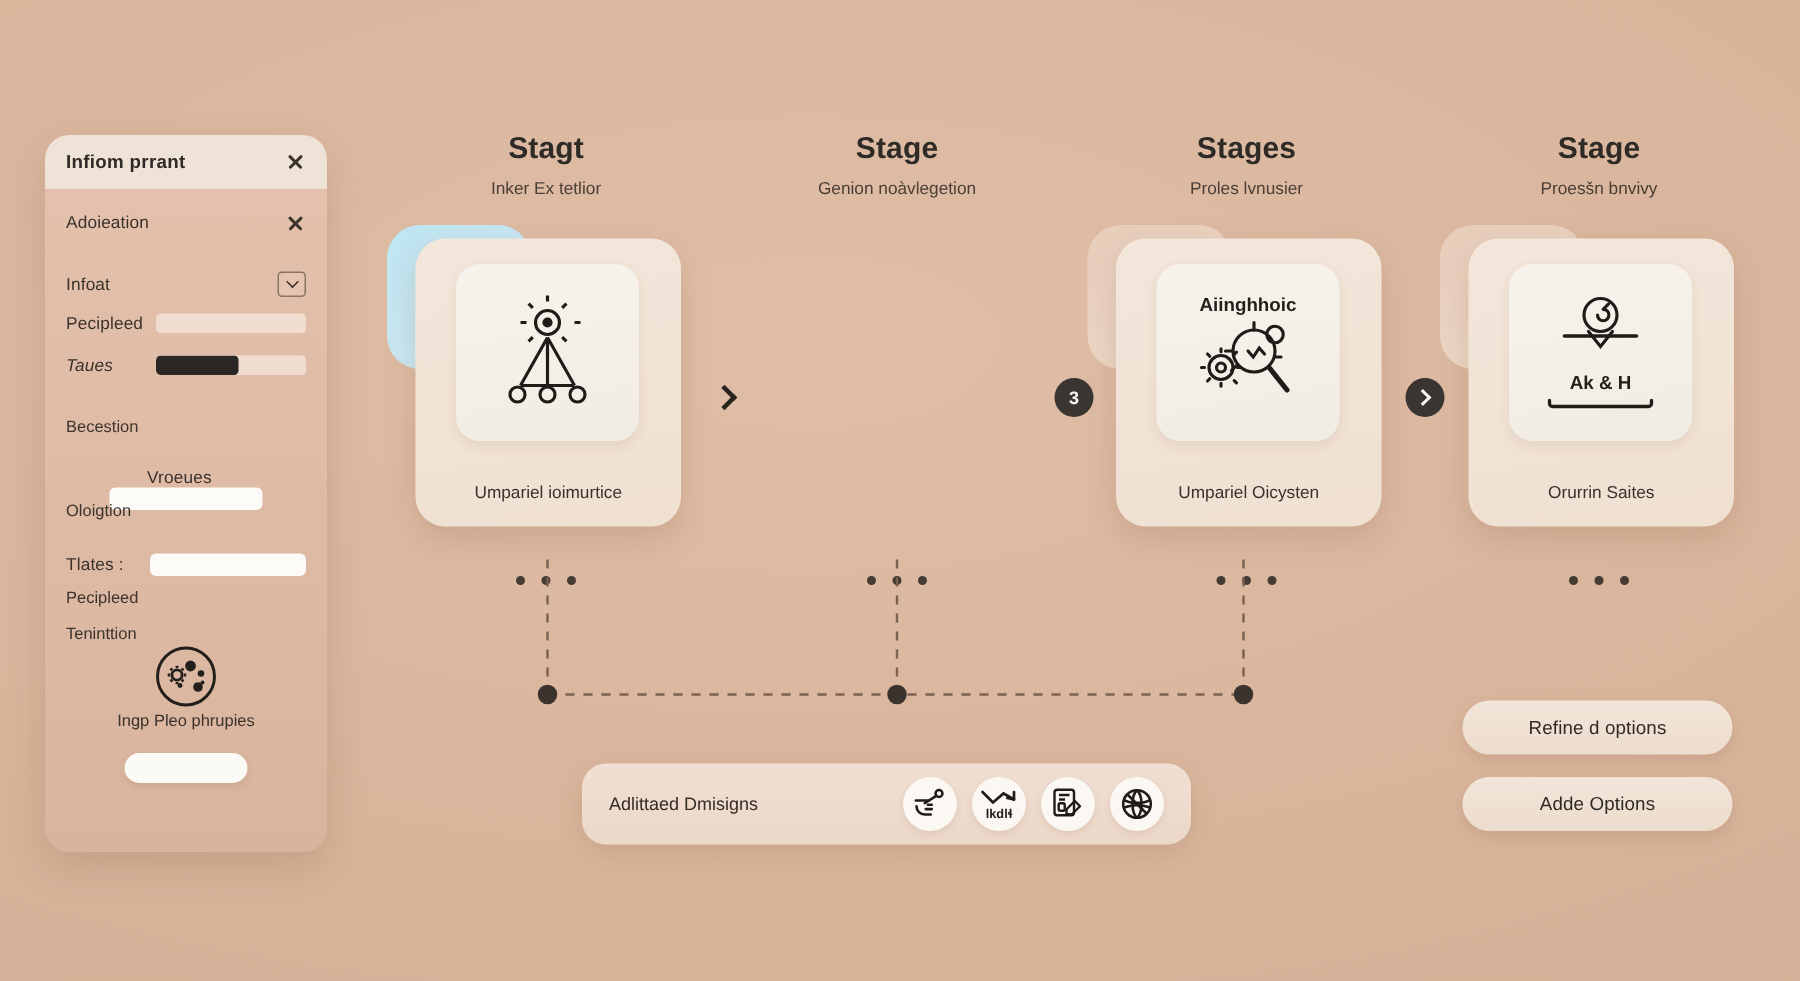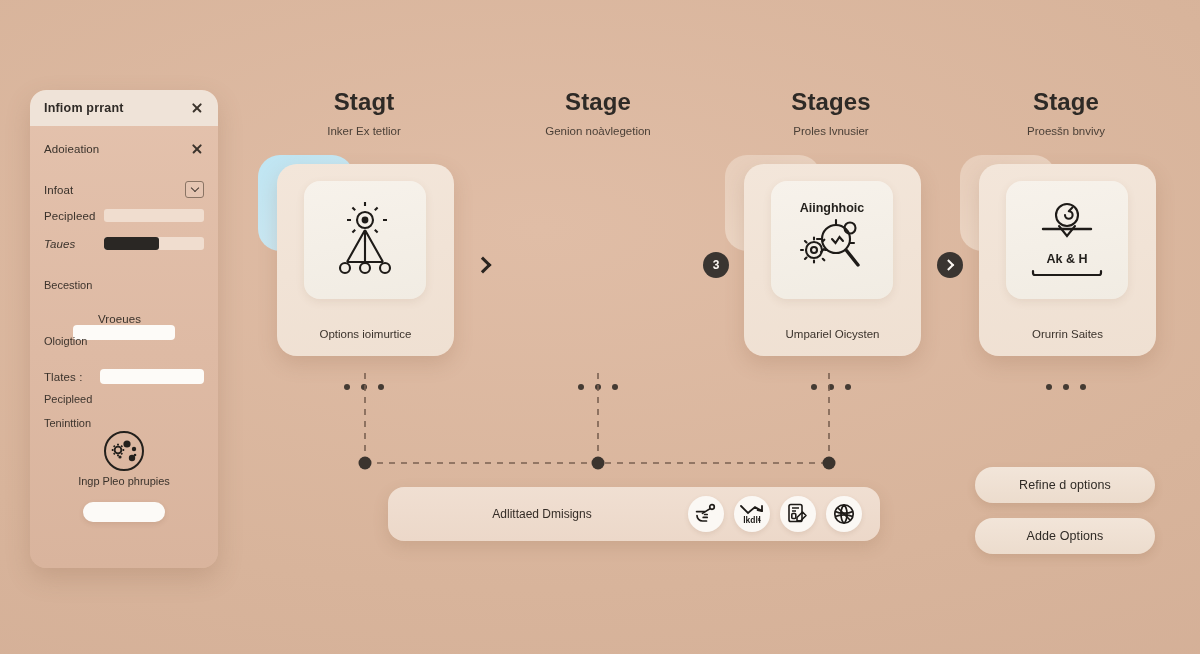--- a/index.html
+++ b/index.html
@@ -152,21 +152,21 @@
   }
 
   
   .stage {
     position: absolute;
     top: 88px;
     width: 232px;
   }
   .stage-title {
     text-align: center;
-    font-size: 24px;
+    font-size: 20px;
     font-weight: 700;
     color: #2e2a26;
     letter-spacing: .1px;
   }
   .stage-sub {
     text-align: center;
     font-size: 11.5px;
     color: #4a3f36;
     margin-top: 9px;
   }
@@ -279,31 +279,30 @@
     top: 368px;
     width: 520px;
     height: 110px;
     pointer-events: none;
   }
 
   
   .toolbar {
     position: absolute;
     left: 388px;
-    top: 487px;
-    width: 492px;
+    top: 509px;
+    width: 406px;
     height: 54px;
     border-radius: 16px;
     background: linear-gradient(180deg, #f0dfd2 0%, #ecd8c9 100%);
     box-shadow: 0 6px 16px rgba(125, 84, 58, .16);
     display: flex;
     align-items: center;
     padding: 0 18px;
     box-sizing: border-box;
-    text-align: center;
   }
   .toolbar-label {
     font-size: 12px;
     color: #342c26;
     flex: 1;
   }
   .tool-btn {
     width: 36px; height: 36px;
     border-radius: 50%;
     background: #fbf8f4;
@@ -420,21 +419,21 @@
               <g stroke-width="2.1">
                 <path d="M38 8v-4M38 40v4M24 22h-4M56 22h4M28.2 12.2l-2.8-2.8M47.8 31.8l2.8 2.8M28.2 31.8l-2.8 2.8M47.8 12.2l2.8-2.8"></path>
               </g>
               <path d="M38 32 L20 64 M38 32 L56 64 M38 32 V64 M20 64 H56"></path>
               <circle cx="18" cy="70" r="5"></circle>
               <circle cx="38" cy="70" r="5"></circle>
               <circle cx="58" cy="70" r="5"></circle>
             </svg>
           </span>
         </div>
-        <div class="card-caption">Options ioimurtice</div>
+        <div class="card-caption">Umpariel ioimurtice</div>
       </div>
     </div>
     <div class="dots3">
       <span></span>
       <span></span>
       <span></span>
     </div>
   </div>
 
   <div class="stage" style="left:482px;">

